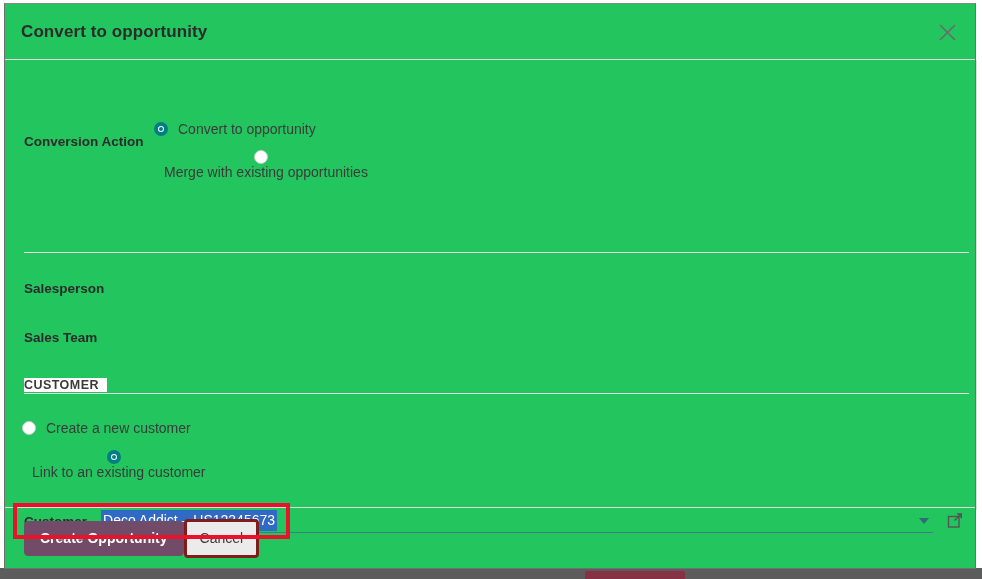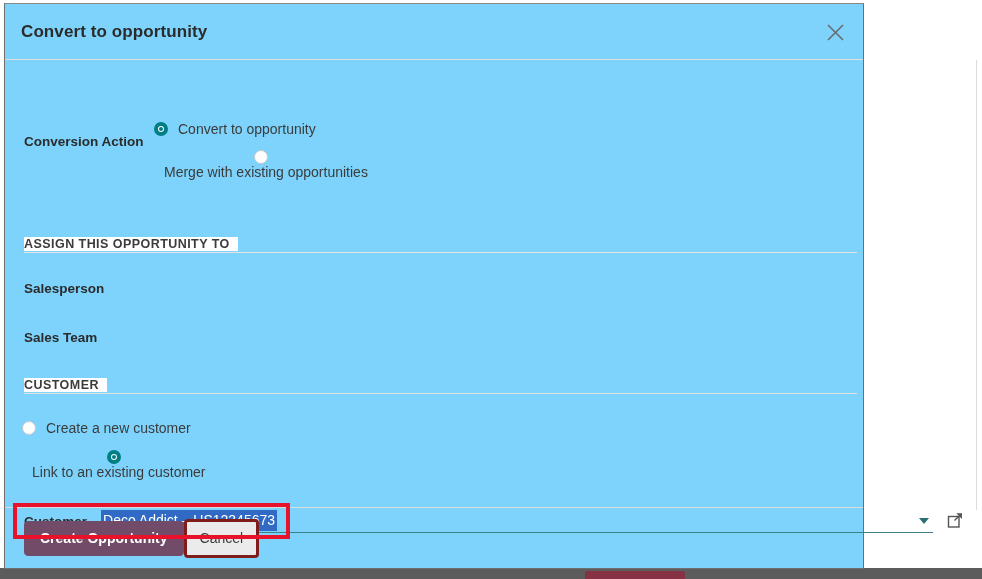--- a/index.html
+++ b/index.html
@@ -33,23 +33,23 @@
     width: 100px; height: 8px;
     background: #8d2a40;
     opacity: .85;
     border-radius: 2px 2px 0 0;
   }
 
   
   .dialog {
     position: absolute;
     left: 4px; top: 3px;
-    width: 860px;
+    width: 972px;
     height: 566px;
-    background: #7dd3fc;
+    background: #22c55e;
     border: 1px solid #6f6f6f;
     border-top-color: #888;
     display: flex;
     flex-direction: column;
   }
 
   
   .dlg-header {
     position: relative;
     height: 56px;
@@ -309,21 +309,20 @@
         <label class="radio-line">
           <span class="radio checked"></span>
           <span class="radio-text">Convert to opportunity</span>
         </label>
         <label class="radio-line">
           <span class="radio"></span>
           <span class="radio-text">Merge with existing opportunities</span>
         </label>
       </div>
 
-      <div class="section-title" id="sec-assign-title">ASSIGN THIS OPPORTUNITY TO</div>
       <div class="section-rule" id="sec-assign-rule"></div>
 
       <div class="field-label" id="lbl-salesperson">Salesperson</div>
       <div class="field-label" id="lbl-salesteam">Sales Team</div>
 
       <div class="section-title" id="sec-cust-title">CUSTOMER</div>
       <div class="section-rule" id="sec-cust-rule"></div>
 
       <div class="radio-list-cust">
         <label class="radio-line">

